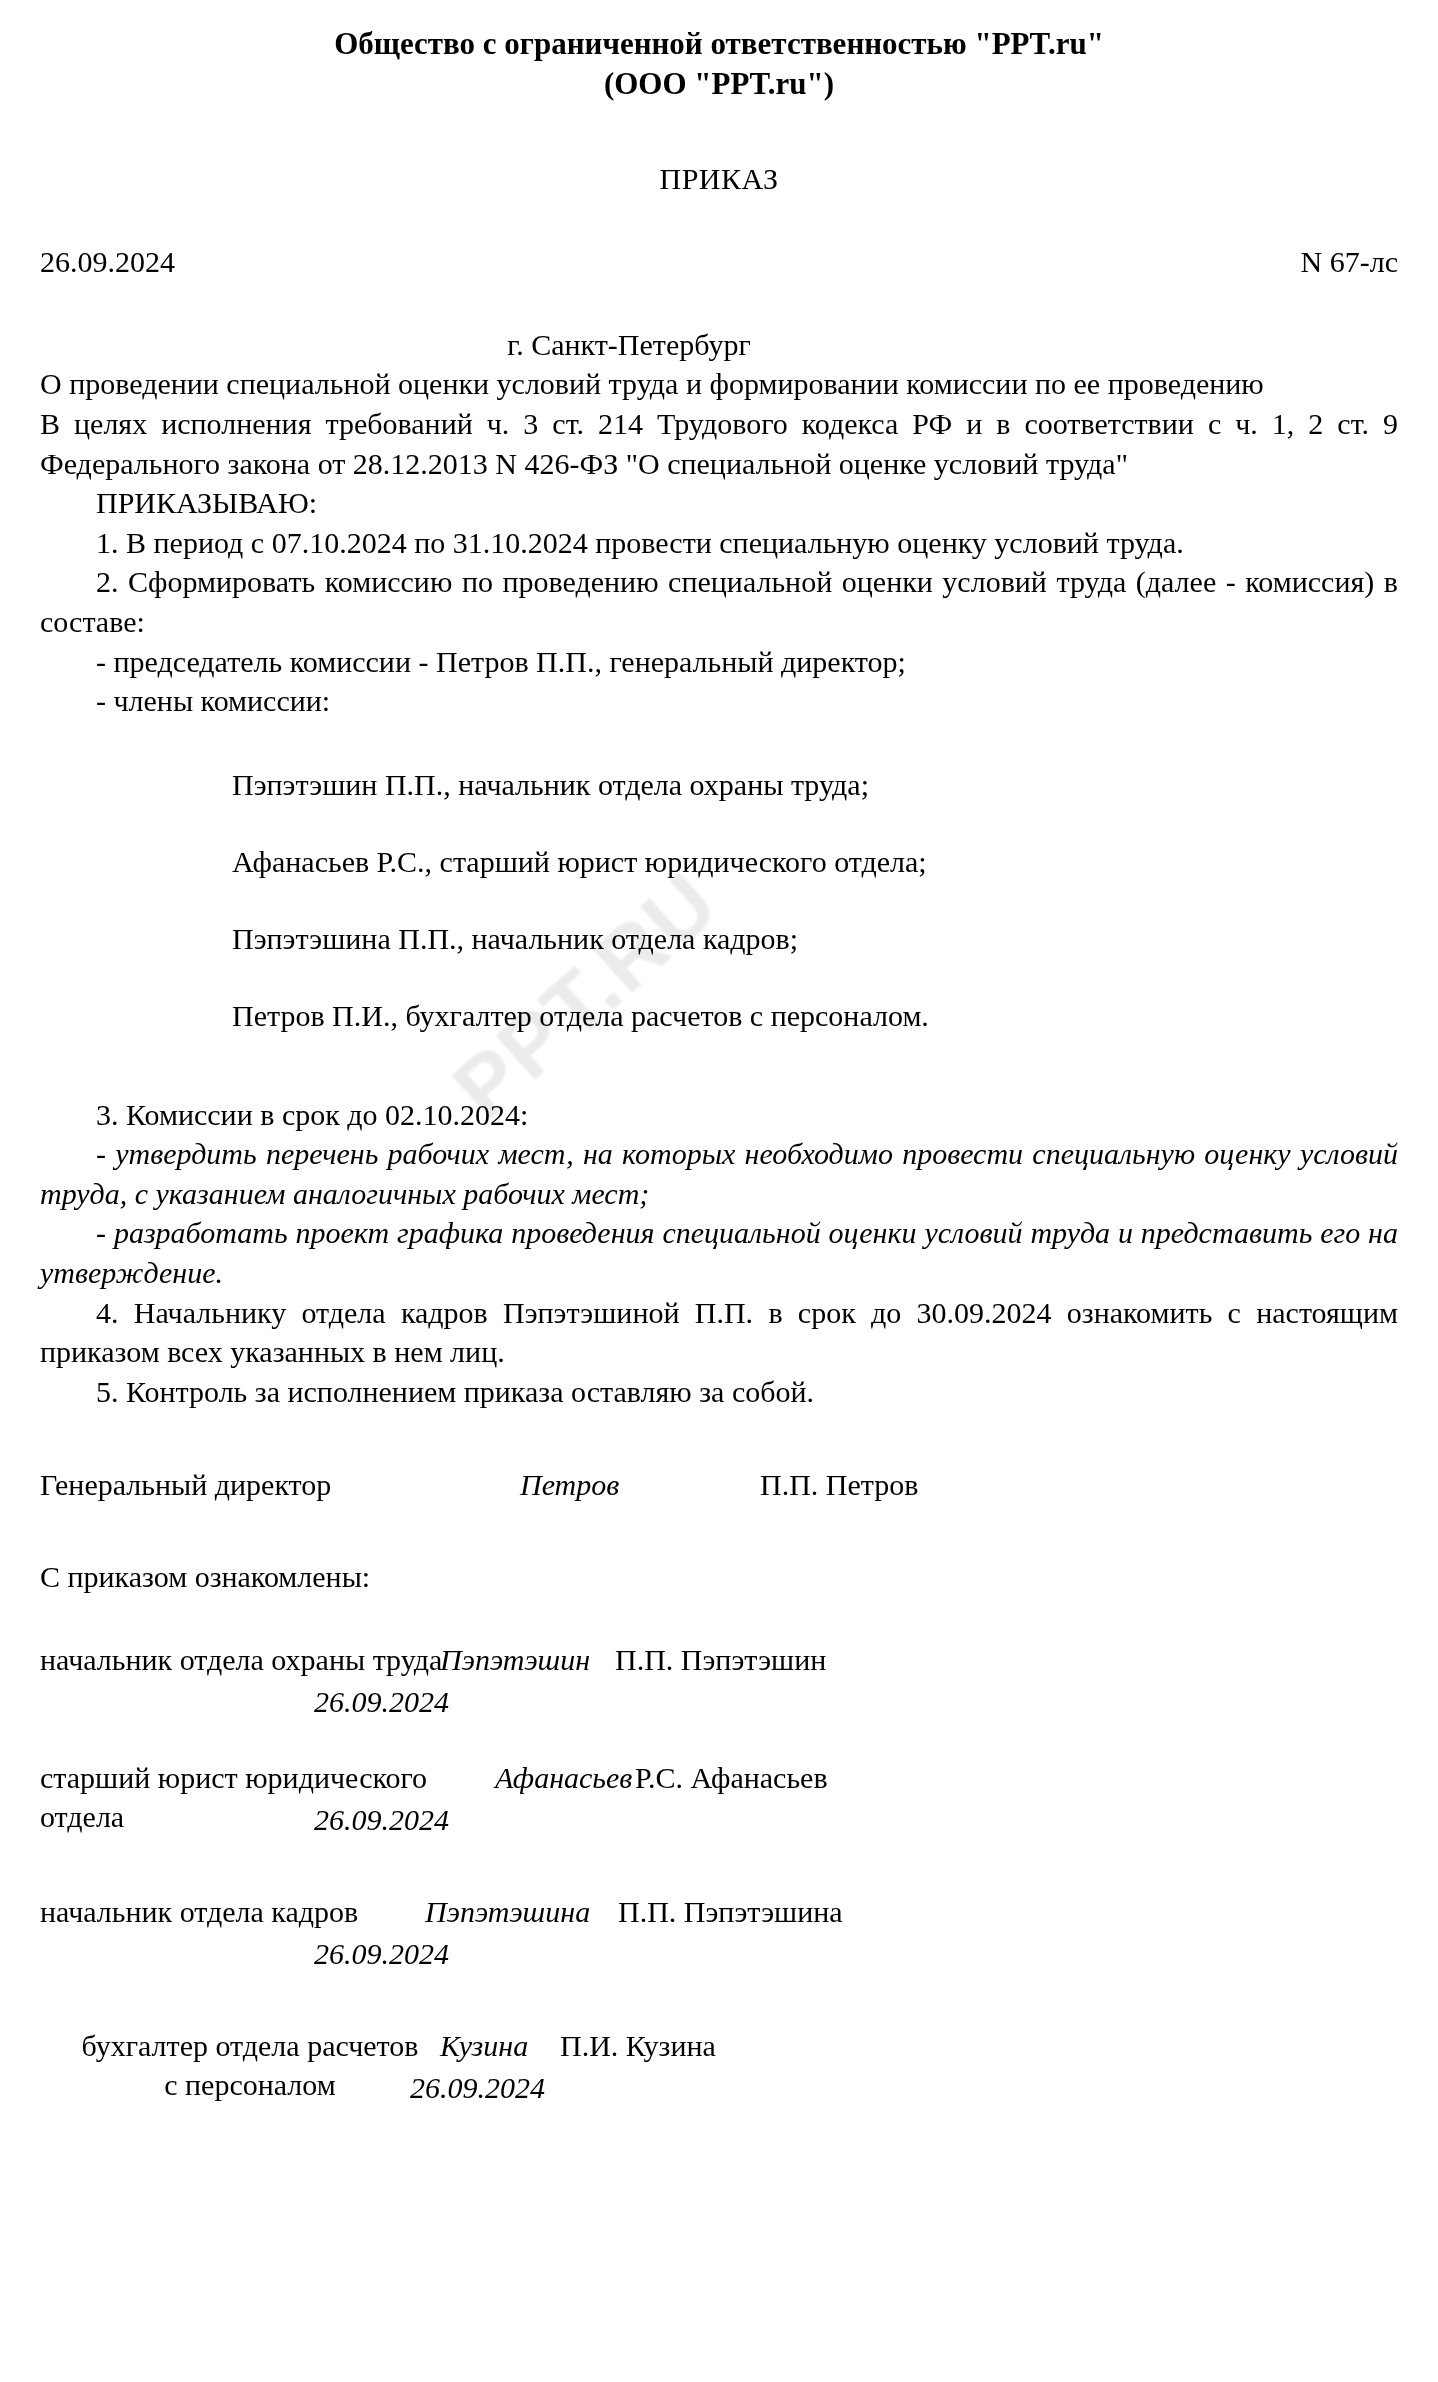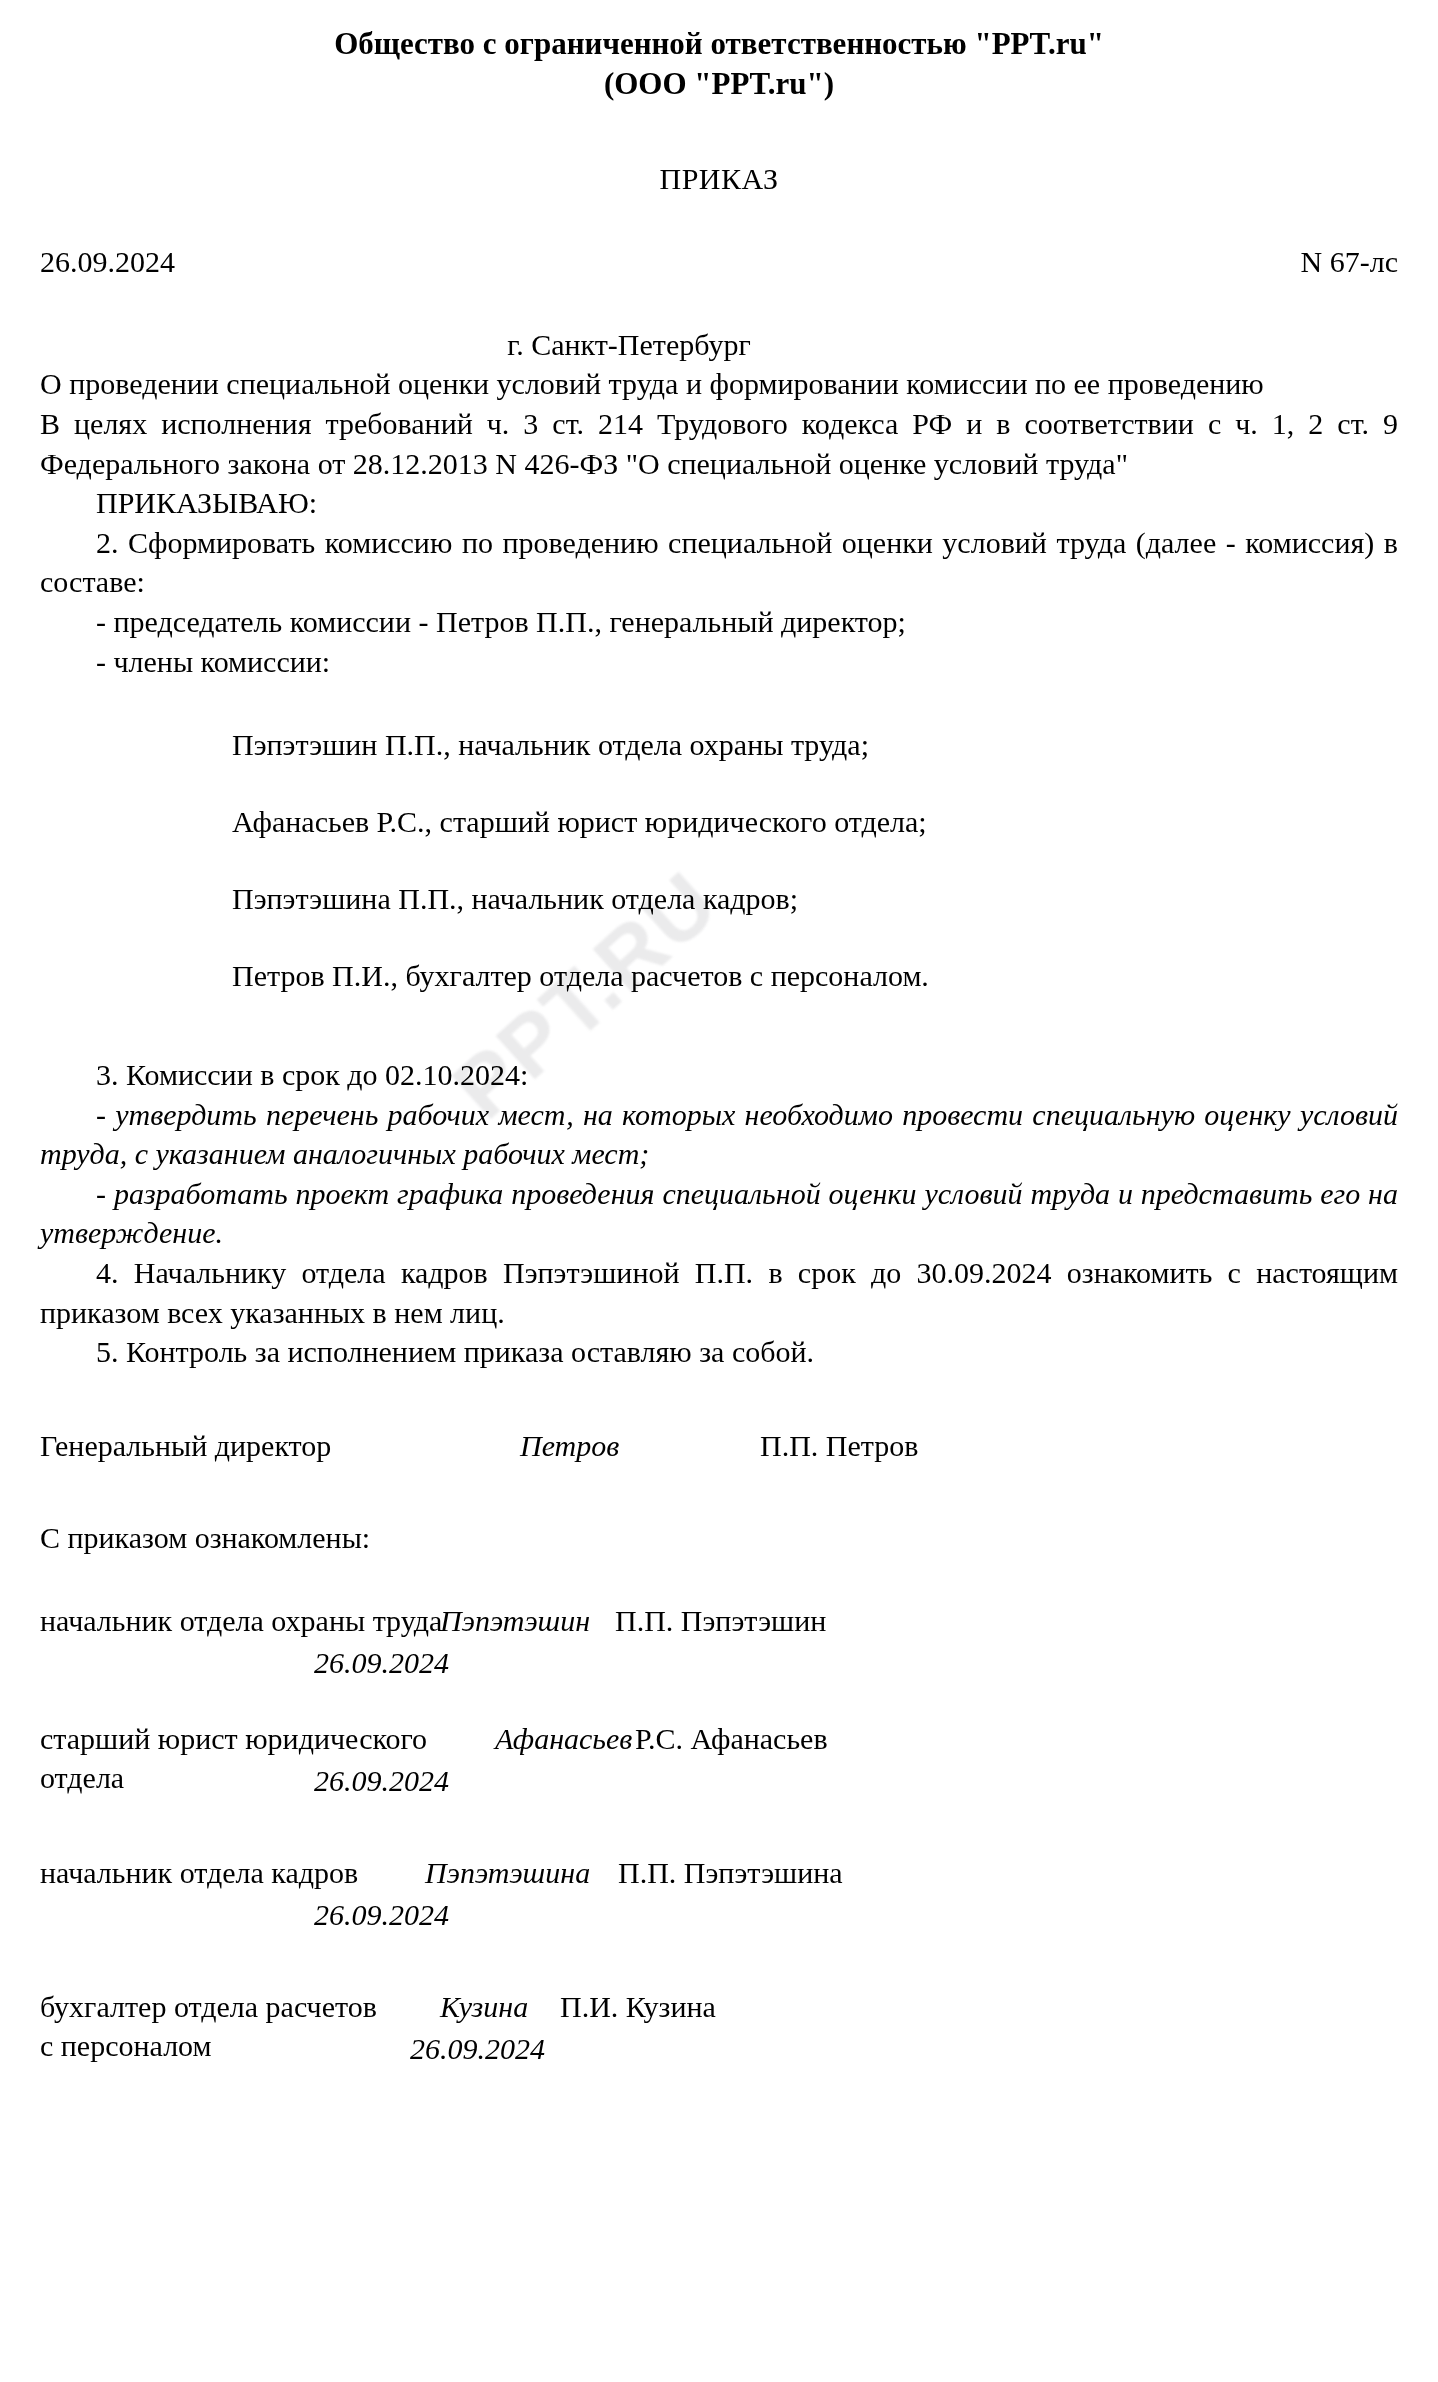--- a/index.html
+++ b/index.html
@@ -158,21 +158,21 @@
   .ack-row.r0 .a-sign { left: 400px; }
   .ack-row.r0 .a-name { left: 575px; }
   .ack-row.r1 .a-sign { left: 455px; }
   .ack-row.r1 .a-name { left: 595px; }
   .ack-row.r2 .a-sign { left: 385px; }
   .ack-row.r2 .a-name { left: 578px; }
   .ack-row.r3 .a-sign { left: 400px; }
   .ack-row.r3 .a-name { left: 520px; }
   .ack-row.r3 .a-date { top: 42px; left: 370px; }
   .ack-row.r2 { margin-top: 48px; }
-  .ack-row.r3 { margin-top: 48px; }
+  .ack-row.r3 { margin-top: 48px; text-align: center; }
 </style>
 </head>
 <body>
 
 <div class="page">
 
   <div class="watermark">
     <span>PPT.RU</span>
   </div>
 
@@ -191,20 +191,21 @@
     </div>
 
     <div class="city">г. Санкт-Петербург</div>
 
     <p class="para subject">О проведении специальной оценки условий труда и формировании комиссии по ее проведению</p>
 
     <p class="para preamble">В целях исполнения требований ч. 3 ст. 214 Трудового кодекса РФ и в соответствии с ч. 1, 2 ст. 9 Федерального закона от 28.12.2013 N 426-ФЗ "О специальной оценке условий труда"</p>
 
     <p class="para order-word">ПРИКАЗЫВАЮ:</p>
 
+    <p class="para item">1. В период с 07.10.2024 по 31.10.2024 провести специальную оценку условий труда.</p>
 
     <p class="para item">2. Сформировать комиссию по проведению специальной оценки условий труда (далее - комиссия) в составе:</p>
 
     <p class="para subitem">- председатель комиссии - Петров П.П., генеральный директор;</p>
 
     <p class="para subitem">- члены комиссии:</p>
 
     <p class="member first">Пэпэтэшин П.П., начальник отдела охраны труда;</p>
     <p class="member">Афанасьев Р.С., старший юрист юридического отдела;</p>
     <p class="member">Пэпэтэшина П.П.,  начальник отдела кадров;</p>

